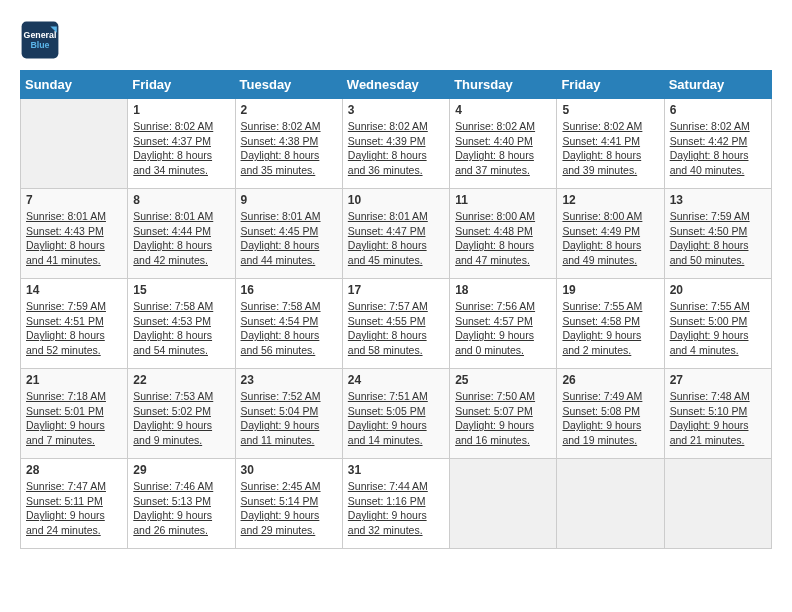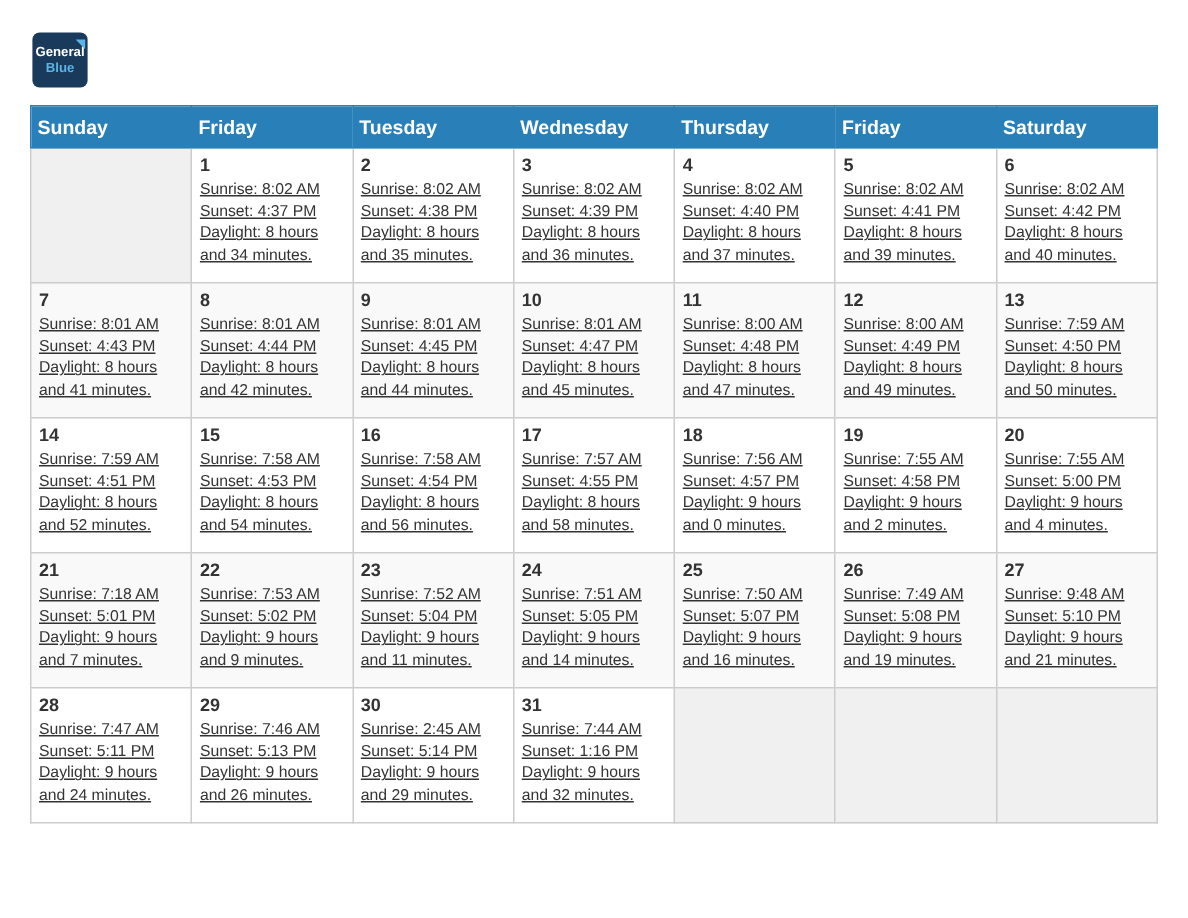--- a/index.html
+++ b/index.html
@@ -324,21 +324,21 @@
         <span class="day-number">26</span>
         <div class="day-info">
           <span>Sunrise: 7:49 AM</span><br>
           <span>Sunset: 5:08 PM</span><br>
           <span>Daylight: 9 hours and 19 minutes.</span>
         </div>
       </td>
         <td>
         <span class="day-number">27</span>
         <div class="day-info">
-          <span>Sunrise: 9:48 AM</span><br>
+          <span>Sunrise: 7:48 AM</span><br>
           <span>Sunset: 5:10 PM</span><br>
           <span>Daylight: 9 hours and 21 minutes.</span>
         </div>
       </td>
       </tr>
       <tr>
         <td>
         <span class="day-number">28</span>
         <div class="day-info">
           <span>Sunrise: 7:47 AM</span><br>

